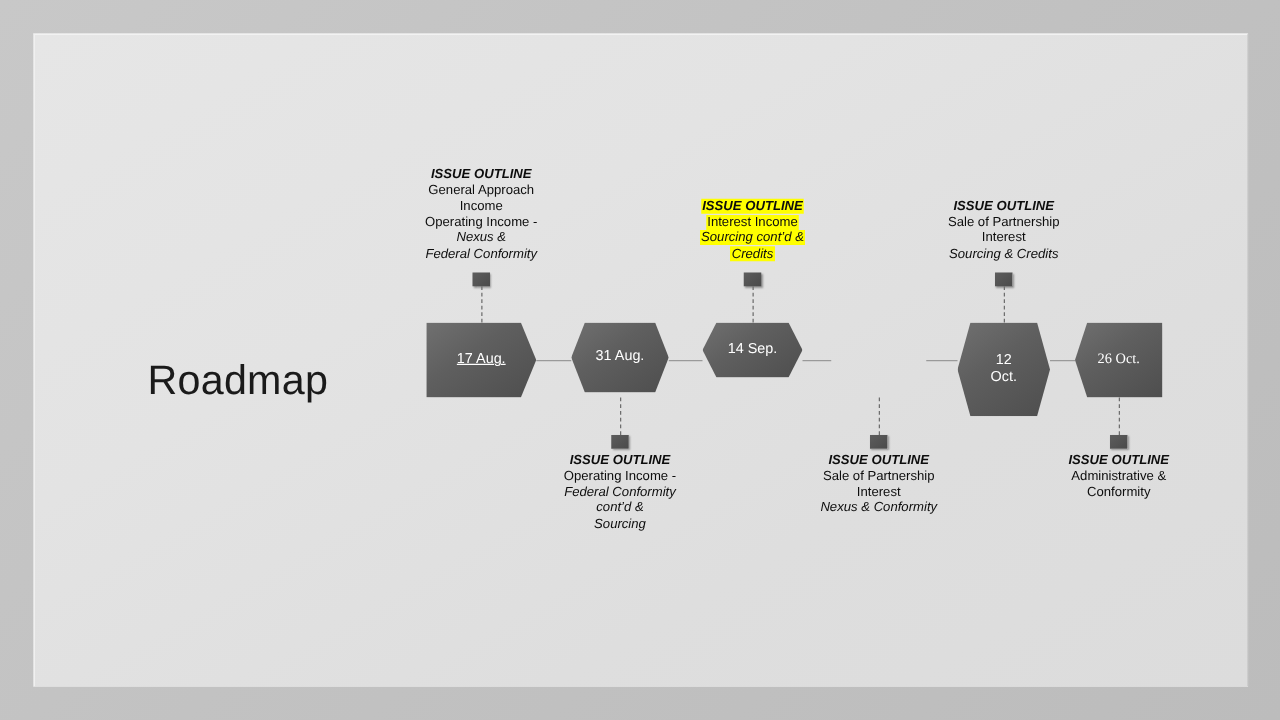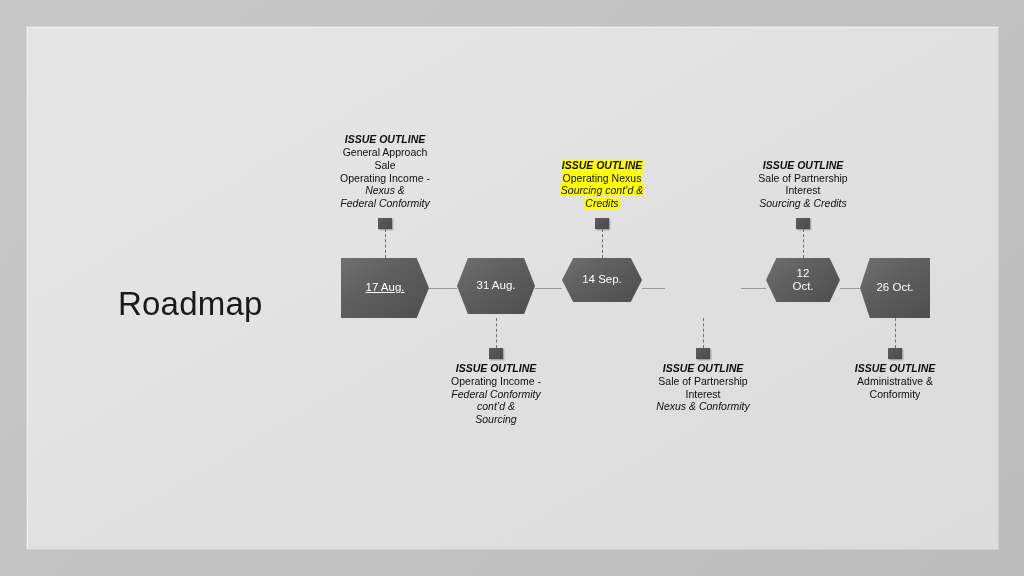--- a/index.html
+++ b/index.html
@@ -136,55 +136,55 @@
         <div class="hex mid" style="left: 429px; width: 78px; top: 230px; height: 56px;">
           <div class="hex-label">
             <div>31 Aug.</div>
           </div>
         </div>
         <div class="hex mid" style="left: 534px; width: 80px; top: 230px; height: 44px;">
           <div class="hex-label">
             <div>14 Sep.</div>
           </div>
         </div>
-        <div class="hex mid" style="left: 738px; width: 74px; top: 230px; height: 44px;">
+        <div class="hex mid" style="left: 738px; width: 74px; top: 230px; height: 75px;">
           <div class="hex-label">
             <div>12</div>
             <div>Oct.</div>
           </div>
         </div>
-        <div class="hex end" style="left: 832px; width: 70px; top: 230px; height: 60px;">
+        <div class="hex end" style="left: 832px; width: 70px; top: 230px; height: 60px; font-family: Liberation Serif, serif;">
           <div class="hex-label">
             <div>26 Oct.</div>
           </div>
         </div>
         <div class="marker" style="left: 350px; top: 190px;"></div>
         <div class="leader" style="left: 357px; top: 201px; height: 29px;"></div>
         <div class="callout" style="left: 277px; width: 160px; top: 105.2px;">
           <div class="ln hd"><span>ISSUE OUTLINE</span></div>
           <div class="ln"><span>General Approach</span></div>
-          <div class="ln"><span>Sale</span></div>
+          <div class="ln"><span>Income</span></div>
           <div class="ln"><span>Operating Income -</span></div>
           <div class="ln it"><span>Nexus &amp;</span></div>
           <div class="ln it"><span>Federal Conformity</span></div>
         </div>
         <div class="marker" style="left: 461px; top: 320px;"></div>
         <div class="leader" style="left: 468px; top: 290px; height: 30px;"></div>
         <div class="callout" style="left: 388px; width: 160px; top: 334px;">
           <div class="ln hd"><span>ISSUE OUTLINE</span></div>
           <div class="ln"><span>Operating Income -</span></div>
           <div class="ln it"><span>Federal Conformity</span></div>
           <div class="ln it"><span>cont’d &amp;</span></div>
           <div class="ln it"><span>Sourcing</span></div>
         </div>
         <div class="marker" style="left: 567px; top: 190px;"></div>
         <div class="leader" style="left: 574px; top: 201px; height: 29px;"></div>
         <div class="callout hl" style="left: 494px; width: 160px; top: 130.8px;">
           <div class="ln hd"><span>ISSUE OUTLINE</span></div>
-          <div class="ln"><span>Operating Nexus</span></div>
+          <div class="ln"><span>Interest Income</span></div>
           <div class="ln it"><span>Sourcing cont’d &amp;</span></div>
           <div class="ln it"><span>Credits</span></div>
         </div>
         <div class="marker" style="left: 668px; top: 320px;"></div>
         <div class="leader" style="left: 675px; top: 290px; height: 30px;"></div>
         <div class="callout" style="left: 595px; width: 160px; top: 334px;">
           <div class="ln hd"><span>ISSUE OUTLINE</span></div>
           <div class="ln"><span>Sale of Partnership</span></div>
           <div class="ln"><span>Interest</span></div>
           <div class="ln it"><span>Nexus &amp; Conformity</span></div>

